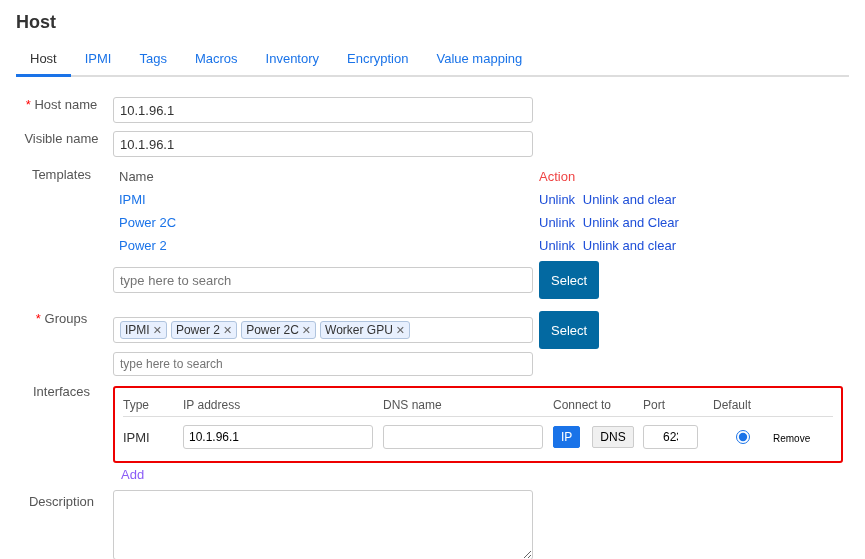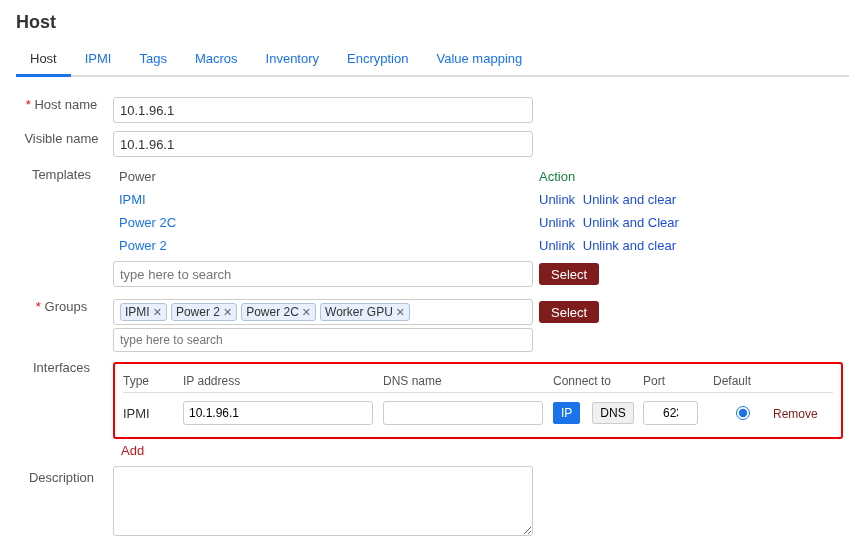--- a/index.html
+++ b/index.html
@@ -10,21 +10,21 @@
     .tab { padding: 8px 14px; cursor: pointer; font-size: 13px; color: #1a73e8; text-decoration: none; border-bottom: 3px solid transparent; margin-bottom: -2px; }
     .tab.active { color: #333; border-bottom: 3px solid #1a73e8; font-weight: normal; }
     .form-table { width: 100%; border-collapse: collapse; }
     .form-table td { padding: 4px 6px; vertical-align: top; }
     .label-cell { width: 110px; text-align: center; padding-right: 12px; padding-top: 7px; color: #555; white-space: nowrap; }
     .text-input { width: 420px; height: 26px; border: 1px solid #ccc; padding: 3px 6px; font-size: 13px; color: #333; border-radius: 3px; }
     .template-link { color: #1a73e8; text-decoration: none; font-size: 13px; }
     .action-link { color: #1d4ed8; text-decoration: none; font-size: 13px; margin-right: 4px; }
     .search-row { display: flex; align-items: center; gap: 6px; margin-top: 4px; }
     .search-input { width: 420px; height: 26px; border: 1px solid #ccc; padding: 3px 6px; font-size: 13px; border-radius: 3px; color: #aaa; }
-    .select-btn { height: 22px; padding: 0 12px; background: #7f1d1d; color: #fff; border: none; border-radius: 3px; cursor: pointer; font-size: 13px; }
+    .select-btn { height: 38px; padding: 0 12px; background: #0369a1; color: #fff; border: none; border-radius: 3px; cursor: pointer; font-size: 13px; }
     .tags-row { display: flex; align-items: center; gap: 4px; flex-wrap: wrap; padding: 3px 6px; border: 1px solid #ccc; border-radius: 3px; width: 420px; min-height: 26px; background: #fff; }
     .tag-badge { display: flex; align-items: center; background: #e8f0fe; border: 1px solid #b0c4de; border-radius: 3px; padding: 1px 4px; font-size: 12px; color: #333; gap: 3px; }
     .tag-x { cursor: pointer; color: #666; font-size: 11px; }
     .interfaces-section { border: 2px solid #e00; border-radius: 3px; padding: 8px; margin-top: 2px; }
     .interfaces-header { display: flex; gap: 0; font-size: 12px; color: #555; padding: 2px 0 4px 0; border-bottom: 1px solid #ddd; margin-bottom: 4px; }
     .col-type { width: 60px; }
     .col-ip { width: 200px; }
     .col-dns { width: 170px; }
     .col-connect { width: 90px; }
     .col-port { width: 70px; }
@@ -37,22 +37,22 @@
     .iface-dns { width: 170px; }
     .iface-dns input { width: 160px; height: 24px; border: 1px solid #ccc; padding: 2px 5px; font-size: 12px; border-radius: 3px; }
     .iface-connect { width: 90px; display: flex; gap: 12px; }
     .connect-btn { height: 22px; padding: 0 7px; border: 1px solid #ccc; background: #f0f0f0; cursor: pointer; font-size: 12px; border-radius: 2px; }
     .connect-btn.active { background: #1a73e8; color: #fff; border-color: #1a73e8; }
     .iface-port { width: 70px; }
     .iface-port input { width: 55px; height: 24px; border: 1px solid #ccc; padding: 2px 19px; font-size: 12px; border-radius: 3px; }
     .iface-default { width: 60px; display: flex; align-items: center; justify-content: center; }
     .radio-btn { accent-color: #1a73e8; width: 14px; height: 14px; }
     .iface-action { width: 60px; }
-    .remove-link { color: #7f1d1d; text-decoration: none; font-size: 12px; cursor: pointer; }
-    .add-link { color: #b91c1c; text-decoration: none; font-size: 13px; cursor: pointer; display: inline-block; margin-top: 4px; margin-left: 8px; }
+    .remove-link { color: #000000; text-decoration: none; font-size: 10px; cursor: pointer; }
+    .add-link { color: #8b5cf6; text-decoration: none; font-size: 13px; cursor: pointer; display: inline-block; margin-top: 4px; margin-left: 8px; }
     .description-textarea { width: 420px; height: 70px; border: 1px solid #ccc; padding: 4px 6px; font-size: 13px; border-radius: 3px; resize: vertical; }
     .interfaces-label-cell { padding-top: 10px; }
   </style>
 </head>
 <body>
 
 <div class="page-container">
   <div class="page-title">Host</div>
 
   <div class="tabs">
@@ -81,24 +81,24 @@
         <input type="text" class="text-input" value="10.1.96.1" style="">
       </td>
     </tr>
     <tr>
       <td class="label-cell" style="padding-top:6px;">Templates</td>
       <td>
         <table style="width:100%;border-collapse:collapse;">
           <tbody>
                 <tr>
             <td style="width:420px;">
-              <span style="color:#555;font-size:13px;">Power</span>
-            </td>
-            <td>
-              <span style="color:#15803d;font-size:13px;">Action</span>
+              <span style="color:#555;font-size:13px;">Name</span>
+            </td>
+            <td>
+              <span style="color:#ef4444;font-size:13px;">Action</span>
             </td>
           </tr>
           <tr>
             <td><a class="template-link">IPMI</a></td>
             <td>
               <a class="action-link">Unlink</a>
               <a class="action-link">Unlink and clear</a>
             </td>
           </tr>
           <tr>

